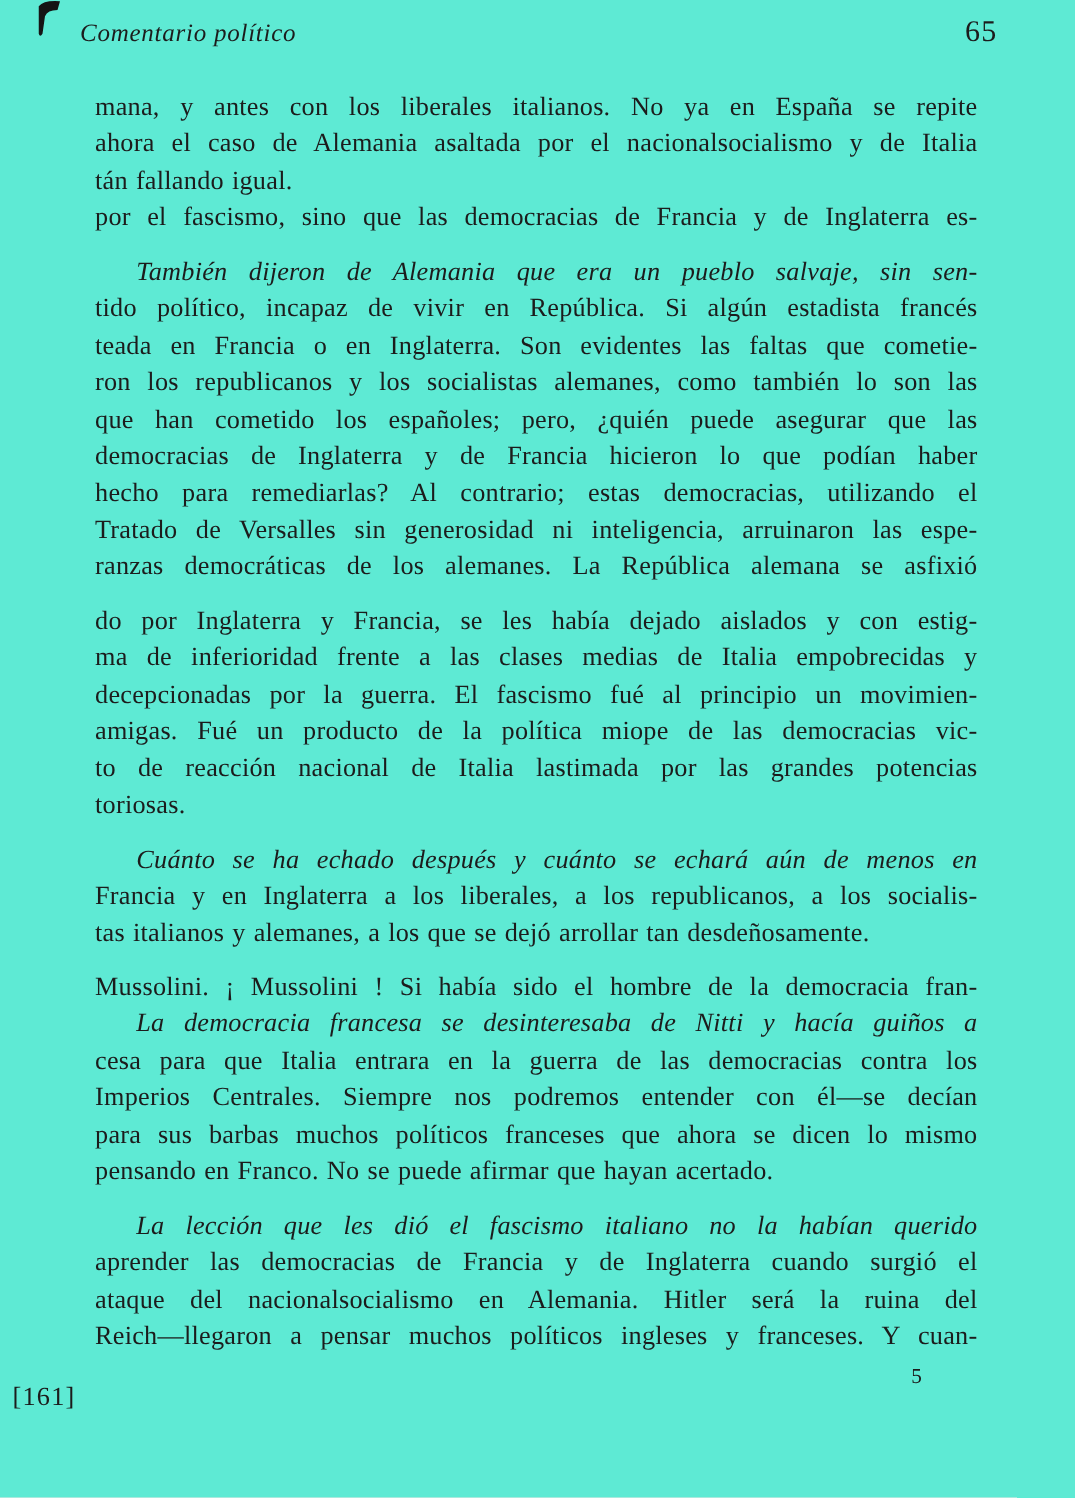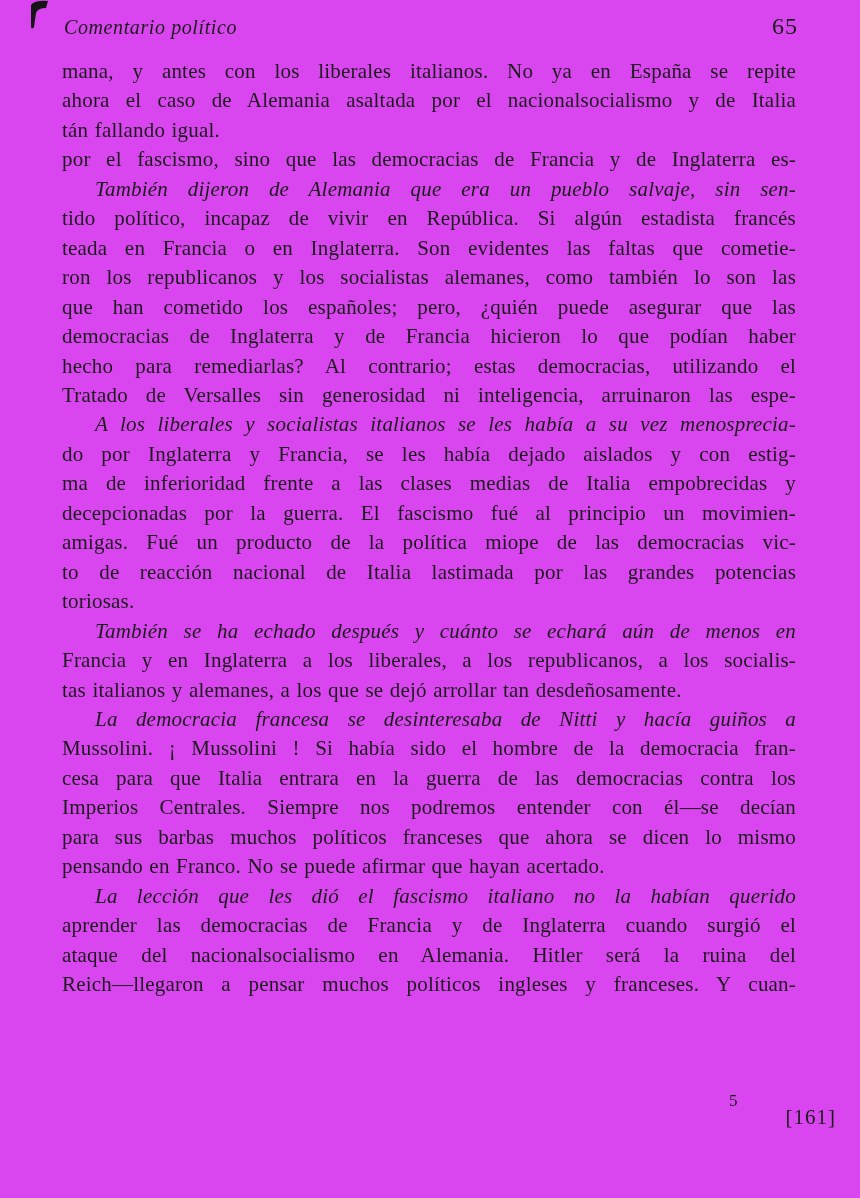--- a/index.html
+++ b/index.html
@@ -1,21 +1,21 @@
 <!DOCTYPE html>
 <html><head>
 <meta charset="utf-8">
 <style>
   html, body { margin: 0; padding: 0; background: #e8e8e6; }
   .page {
     position: relative;
     width: 860px;
     height: 1198px;
     margin: 0 auto;
-    background: #d946ef;
+    background: #5eead4;
     font-family: "Liberation Serif", "DejaVu Serif", serif;
     color: #1c1c1c;
     overflow: hidden;
   }
   .running-header {
     position: absolute;
     top: 13px;
     left: 64px;
     right: 62px;
     display: flex;
@@ -30,21 +30,21 @@
   .running-page {
     font-size: 24px;
     letter-spacing: 1px;
   }
   .page-body {
     position: absolute;
     top: 57px;
     left: 62px;
     width: 734px;
   }
-  .para { margin: 0; }
+  .para { margin: 14px; }
   .line {
     font-size: 21px;
     line-height: 29.45px;
     letter-spacing: 0.2px;
     text-align: justify;
     text-align-last: justify;
     word-spacing: 1px;
   }
   .line.last {
     text-align: left;
@@ -53,23 +53,23 @@
   .para.indent .line.first { text-indent: 33px; font-style: italic; }
   .footer-sig {
     position: absolute;
     top: 1091px;
     left: 729px;
     font-size: 17px;
   }
   .footer-folio {
     position: absolute;
     top: 1105px;
-    left: 0;
+    left: 10px;
     width: 836px;
-    text-align: right;
+    text-align: left;
     font-size: 21px;
     letter-spacing: 1px;
   }
   .ink-smudge {
     position: absolute;
     top: 0;
     left: 27px;
   }
 </style>
 </head>
@@ -95,38 +95,38 @@
       </div>
       <div class="para indent">
         <div class="line first">También dijeron de Alemania que era un pueblo salvaje, sin sen-</div>
         <div class="line">tido político, incapaz de vivir en República. Si algún estadista francés</div>
         <div class="line">teada en Francia o en Inglaterra. Son evidentes las faltas que cometie-</div>
         <div class="line">ron los republicanos y los socialistas alemanes, como también lo son las</div>
         <div class="line">que han cometido los españoles; pero, ¿quién puede asegurar que las</div>
         <div class="line">democracias de Inglaterra y de Francia hicieron lo que podían haber</div>
         <div class="line">hecho para remediarlas? Al contrario; estas democracias, utilizando el</div>
         <div class="line">Tratado de Versalles sin generosidad ni inteligencia, arruinaron las espe-</div>
+        <div class="line">ranzas democráticas de los alemanes. La República alemana se asfixió</div>
       </div>
       <div class="para indent">
-        <div class="line first">A los liberales y socialistas italianos se les había a su vez menosprecia-</div>
         <div class="line">do por Inglaterra y Francia, se les había dejado aislados y con estig-</div>
         <div class="line">ma de inferioridad frente a las clases medias de Italia empobrecidas y</div>
         <div class="line">decepcionadas por la guerra. El fascismo fué al principio un movimien-</div>
         <div class="line">amigas. Fué un producto de la política miope de las democracias vic-</div>
         <div class="line">to de reacción nacional de Italia lastimada por las grandes potencias</div>
         <div class="line last">toriosas.</div>
       </div>
       <div class="para indent">
-        <div class="line first">También se ha echado después y cuánto se echará aún de menos en</div>
+        <div class="line first">Cuánto se ha echado después y cuánto se echará aún de menos en</div>
         <div class="line">Francia y en Inglaterra a los liberales, a los republicanos, a los socialis-</div>
         <div class="line last">tas italianos y alemanes, a los que se dejó arrollar tan desdeñosamente.</div>
       </div>
       <div class="para indent">
+        <div class="line">Mussolini. ¡ Mussolini ! Si había sido el hombre de la democracia fran-</div>
         <div class="line first">La democracia francesa se desinteresaba de Nitti y hacía guiños a</div>
-        <div class="line">Mussolini. ¡ Mussolini ! Si había sido el hombre de la democracia fran-</div>
         <div class="line">cesa para que Italia entrara en la guerra de las democracias contra los</div>
         <div class="line">Imperios Centrales. Siempre nos podremos entender con él—se decían</div>
         <div class="line">para sus barbas muchos políticos franceses que ahora se dicen lo mismo</div>
         <div class="line last">pensando en Franco. No se puede afirmar que hayan acertado.</div>
       </div>
       <div class="para indent">
         <div class="line first">La lección que les dió el fascismo italiano no la habían querido</div>
         <div class="line">aprender las democracias de Francia y de Inglaterra cuando surgió el</div>
         <div class="line">ataque del nacionalsocialismo en Alemania. Hitler será la ruina del</div>
         <div class="line">Reich—llegaron a pensar muchos políticos ingleses y franceses. Y cuan-</div>

